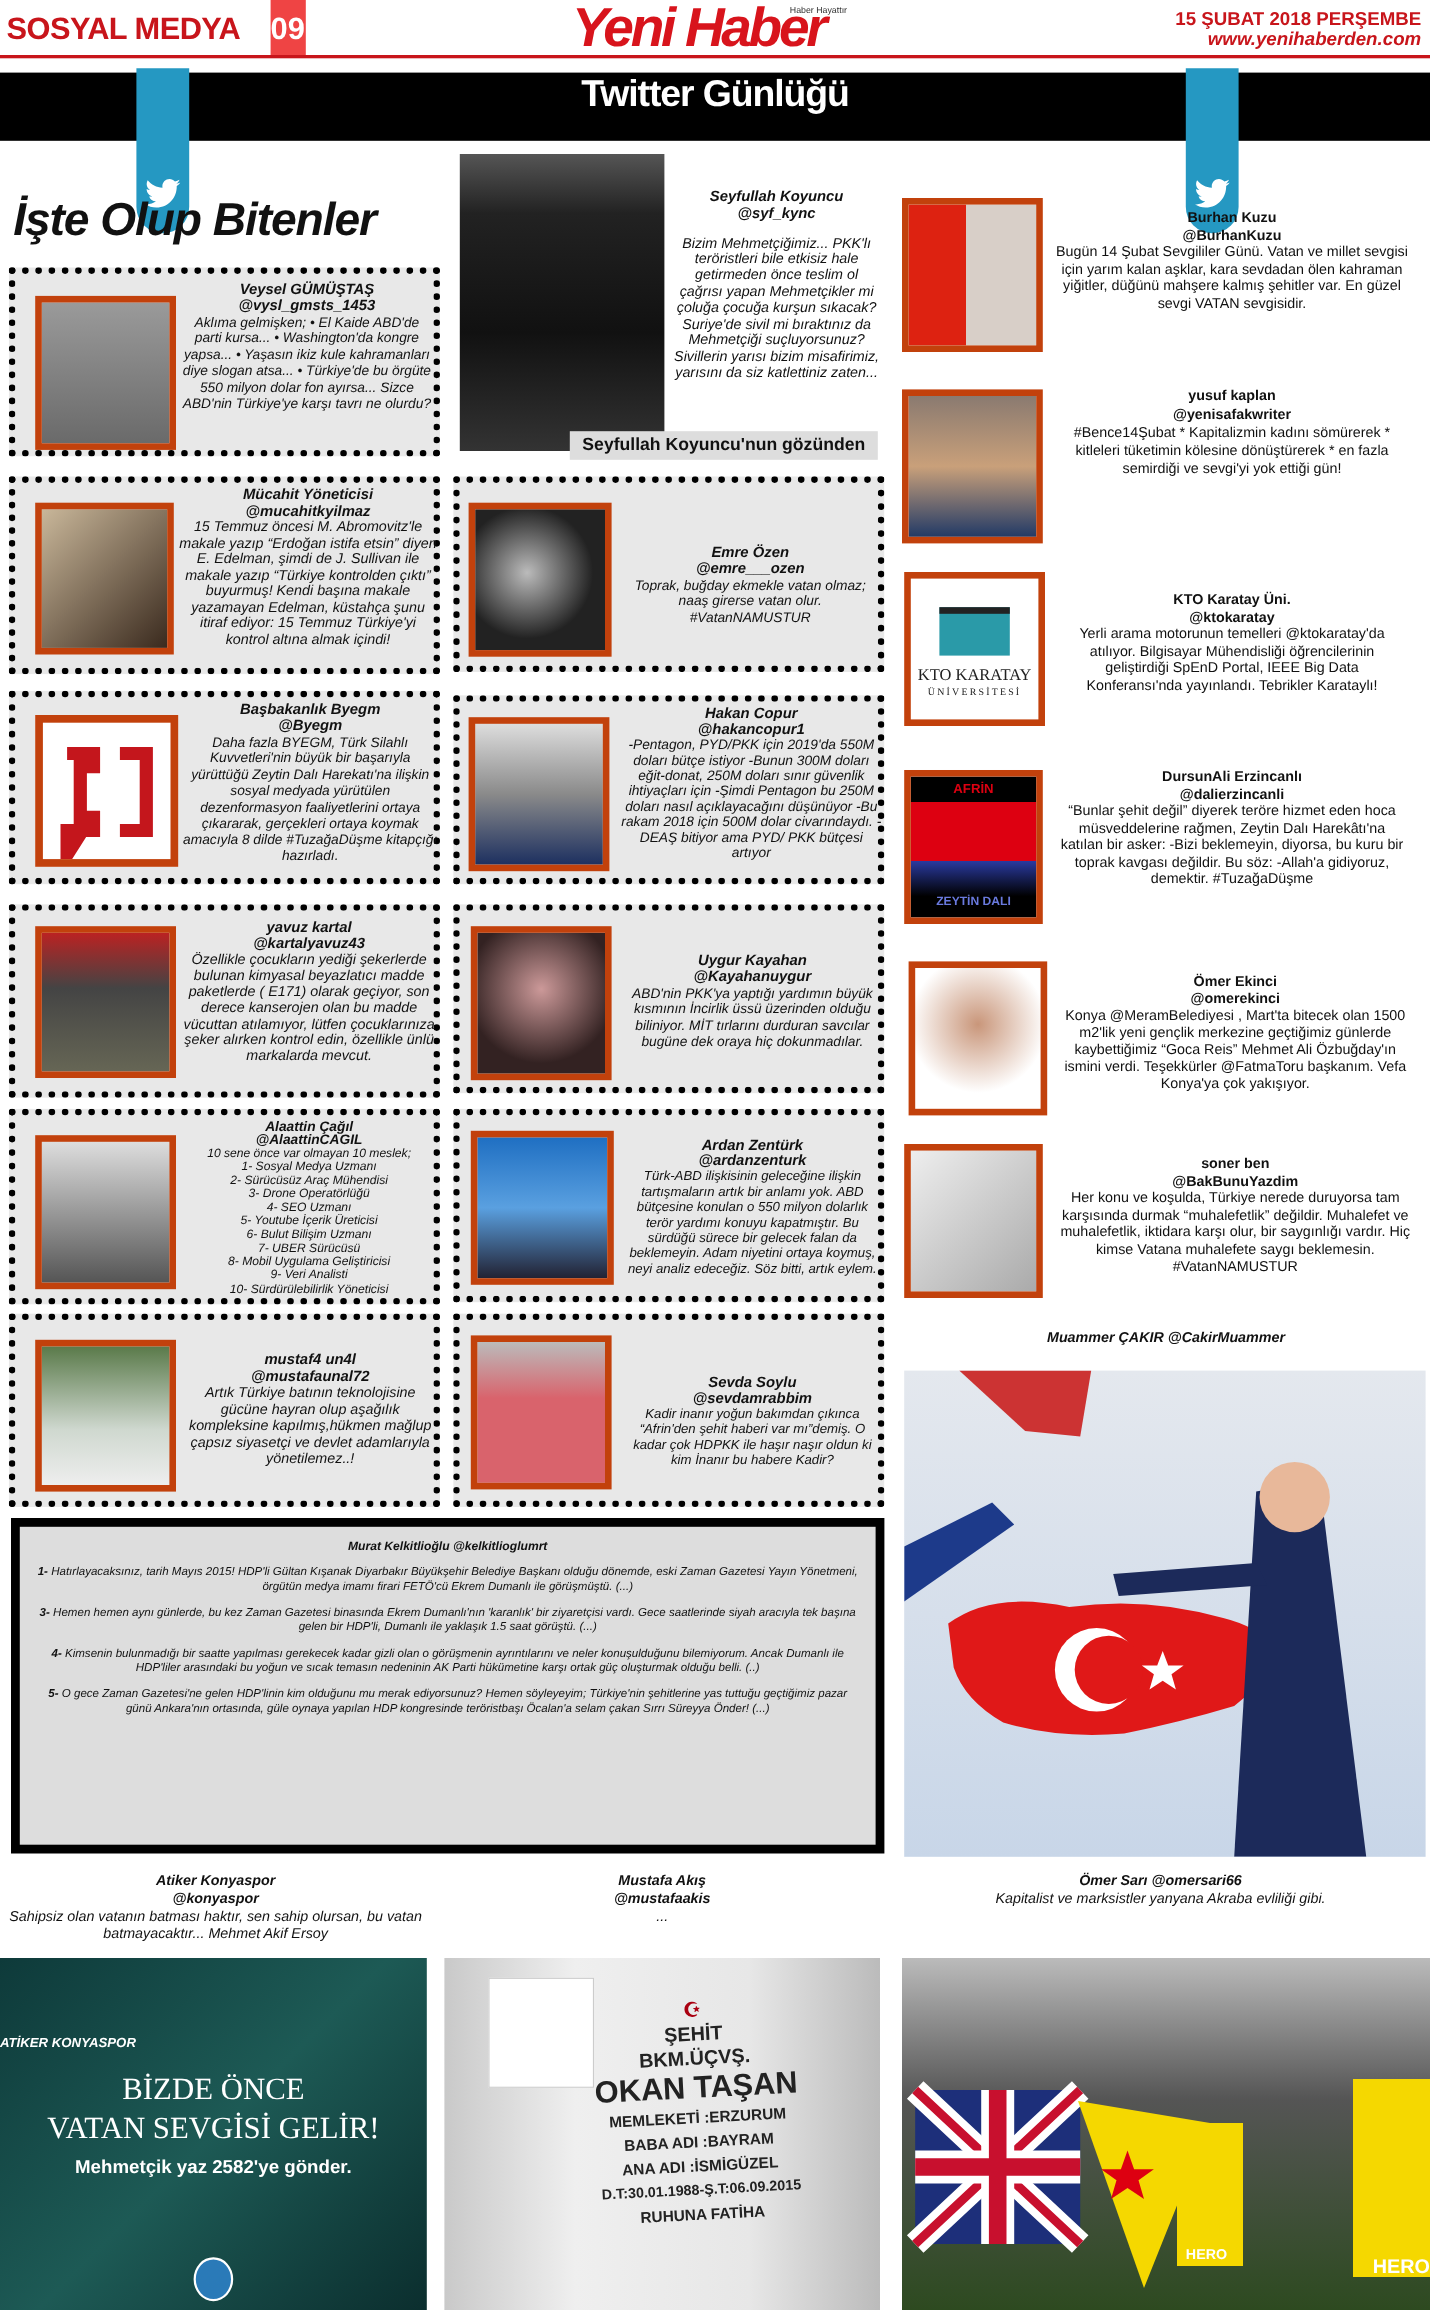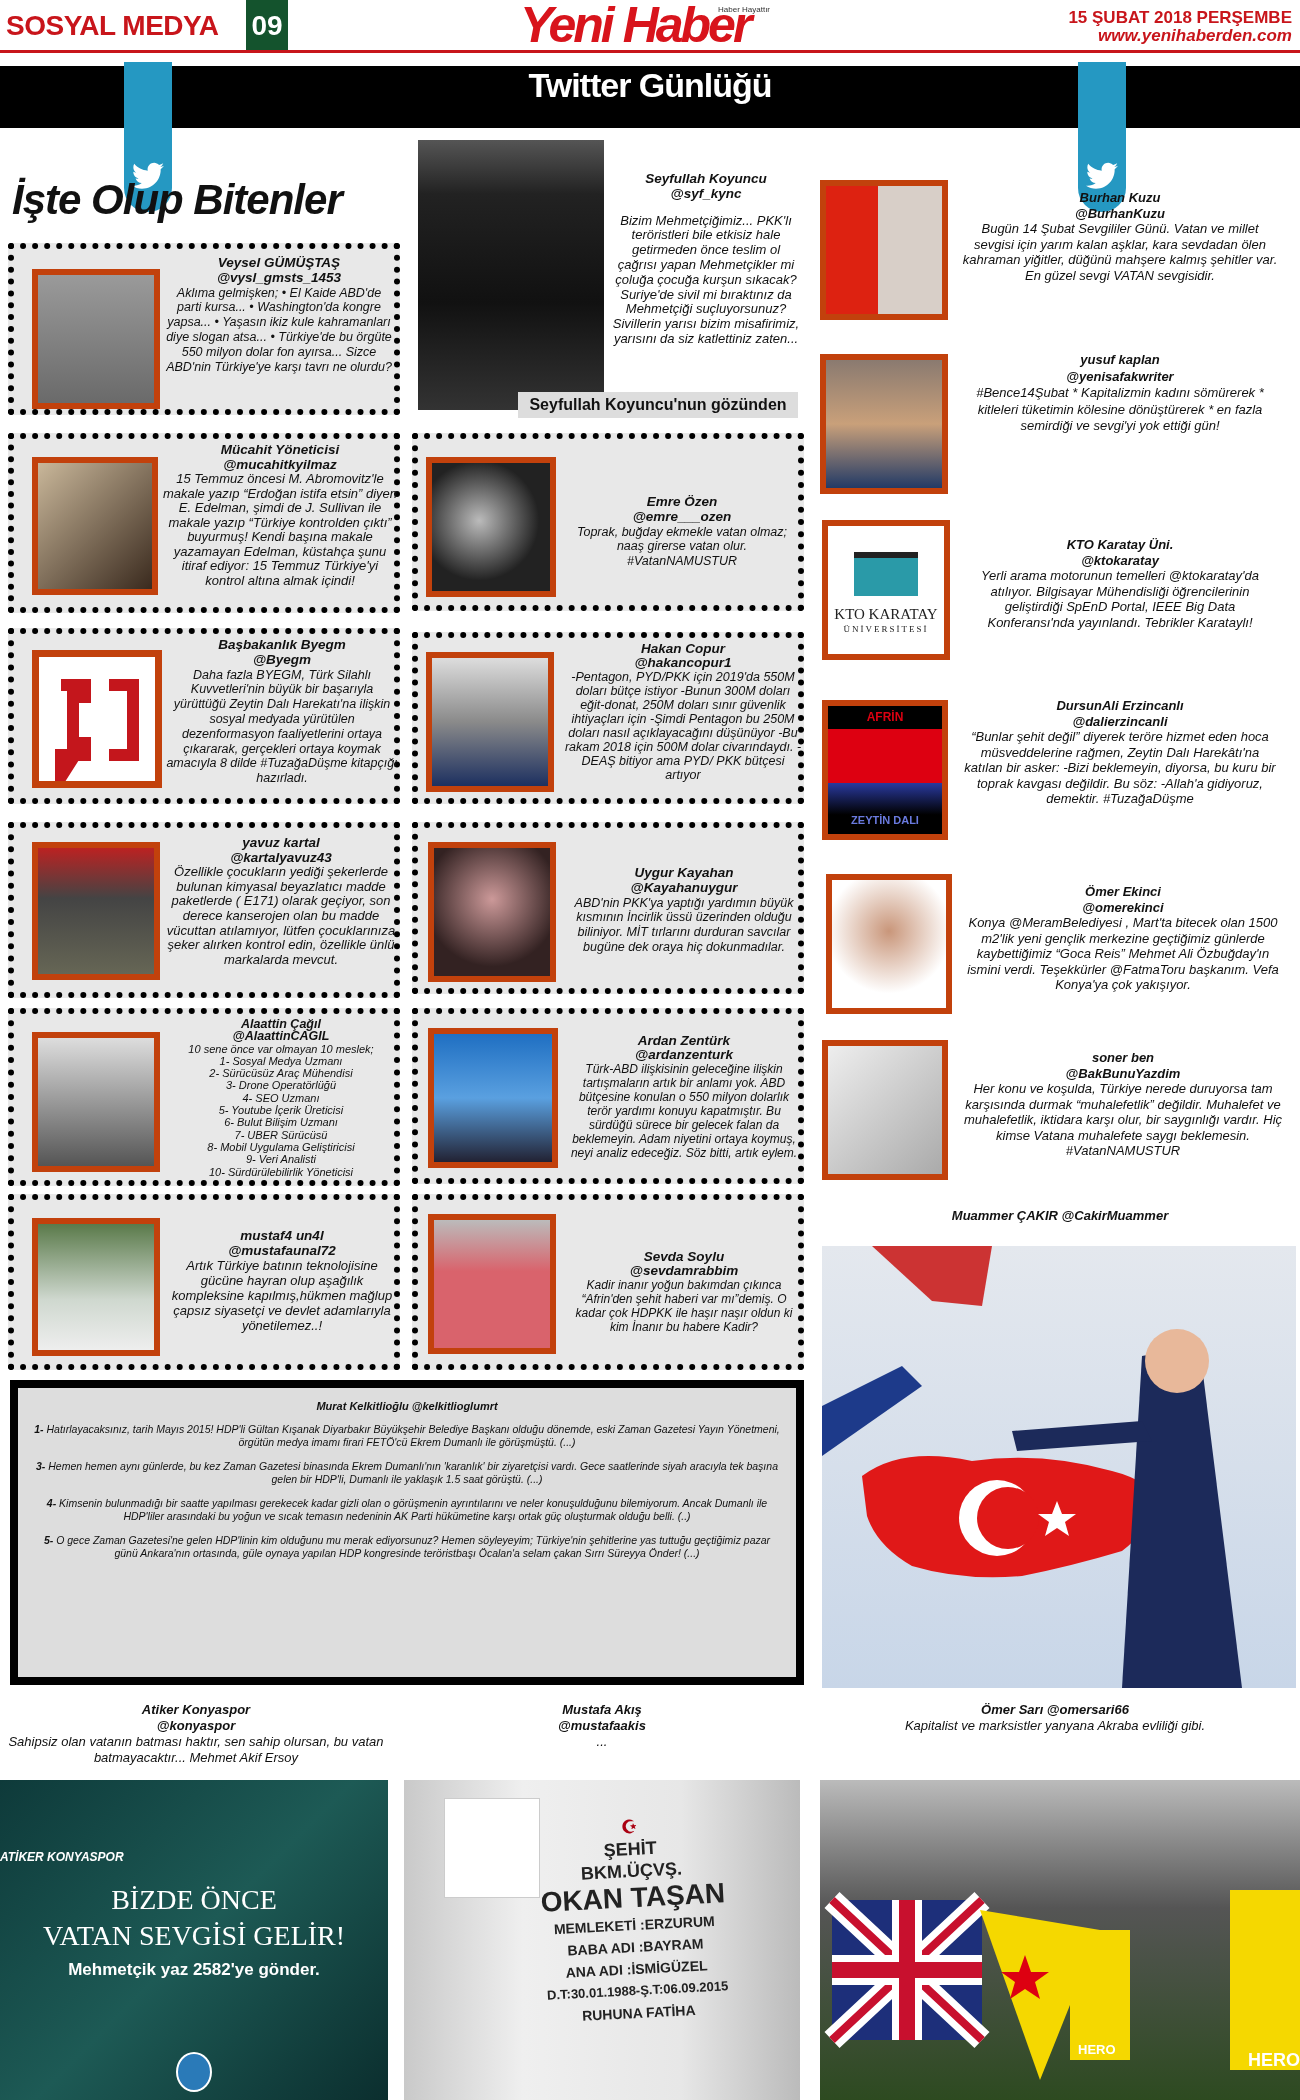--- a/index.html
+++ b/index.html
@@ -2,42 +2,42 @@
 <html><head>
 <meta charset="utf-8">
 <style>
 *{box-sizing:border-box;margin:0;padding:0}
 html,body{width:1300px;height:2100px;background:#fff;overflow:hidden}
 body{position:relative;font-family:"Liberation Sans",sans-serif;color:#111}
 .abs{position:absolute}
 
 .mast{left:0;top:0;width:1300px;height:52px}
 .sec-title{left:6px;top:10px;font:bold 28px "Liberation Sans",sans-serif;color:#c8151b;letter-spacing:-0.5px}
-.sec-num{left:246px;top:0;width:42px;height:50px;background:#14532d;color:#fff;font:bold 28px "Liberation Sans",sans-serif;text-align:center;line-height:52px}
+.sec-num{left:246px;top:0;width:32px;height:50px;background:#ef4444;color:#fff;font:bold 28px "Liberation Sans",sans-serif;text-align:left;line-height:52px}
 .logo{left:520px;top:-4px;font:bold italic 50px "Liberation Sans",sans-serif;color:#d8141c;letter-spacing:-3px}
 .logo-sub{left:718px;top:5px;font:8px "Liberation Sans",sans-serif;color:#333}
 .date{right:8px;top:8px;font:bold 17px "Liberation Sans",sans-serif;color:#c8151b;text-align:right}
 .site{right:8px;top:26px;font:bold italic 17px "Liberation Sans",sans-serif;color:#c8151b;text-align:right}
 .mast-line{left:0;top:50px;width:1300px;height:3px;background:#c8151b}
 
 .banner{left:0;top:66px;width:1300px;height:62px;background:#000}
 .banner-title{left:0;top:66px;width:1300px;height:62px;line-height:62px;text-align:center;color:#fff;font:bold 34px "Liberation Sans",sans-serif;letter-spacing:-1px}
 .tw-badge{width:48px;height:150px;background:#2598c2;border-radius:0 0 24px 24px;top:62px}
 .tw-badge svg{position:absolute;left:8px;bottom:22px}
 
 .headline{left:12px;top:176px;font:bold italic 42px "Liberation Sans",sans-serif;color:#111;letter-spacing:-1px}
 
 .card{background:#e8e8e8;border:6px dotted #000;border-radius:2px}
 .photo{position:absolute;background:#888;border:6px solid #c2410c}
 .ctext{position:absolute;text-align:center;font-style:italic;font-size:12.5px;line-height:14.8px;color:#111}
 .ctext .n{font-weight:bold;font-size:13.5px}
 .ctext .h{font-weight:bold;font-size:13.5px}
 .small .n,.small .h{font-size:12.5px}
 .small{font-size:11px;line-height:12.3px}
-.rtext{position:absolute;text-align:center;font-style:italic;font-size:13px;line-height:15.5px;color:#111}
+.rtext{position:absolute;text-align:center;font-size:13px;line-height:15.5px;color:#111}
 .rtext .n,.rtext .h{font-weight:bold}
 
 .mbox{left:10px;top:1380px;width:794px;height:305px;background:#000;padding:8px}
 .mbox-inner{width:100%;height:100%;background:#ddd;text-align:center;font-style:italic;font-size:10.5px;line-height:13px;padding:6px 14px;color:#111}
 .mbox-inner .t{font-weight:bold;font-size:11px;margin:6px 0 10px}
 .mbox-inner p{margin-bottom:11px}
 .mbox-inner b{font-weight:bold}
 .btext{position:absolute;text-align:center;font-style:italic;font-size:13px;line-height:16px}
 .btext .n,.btext .h{font-weight:bold}
 </style>

